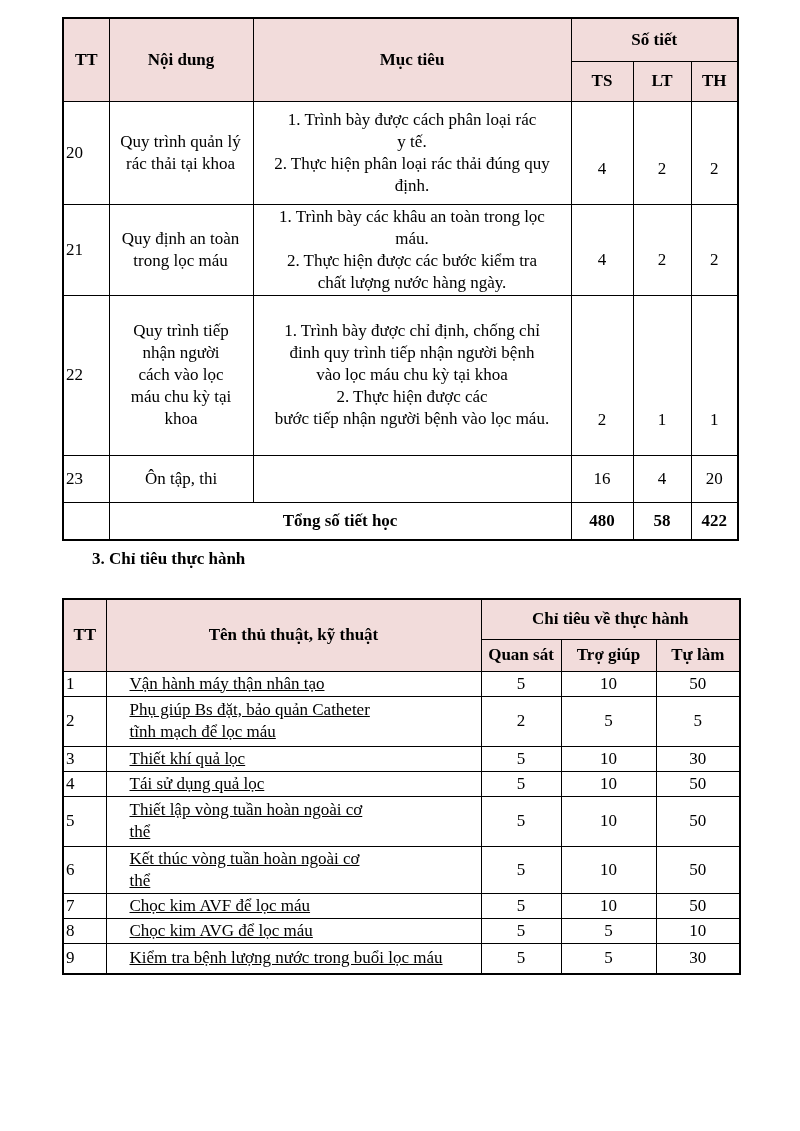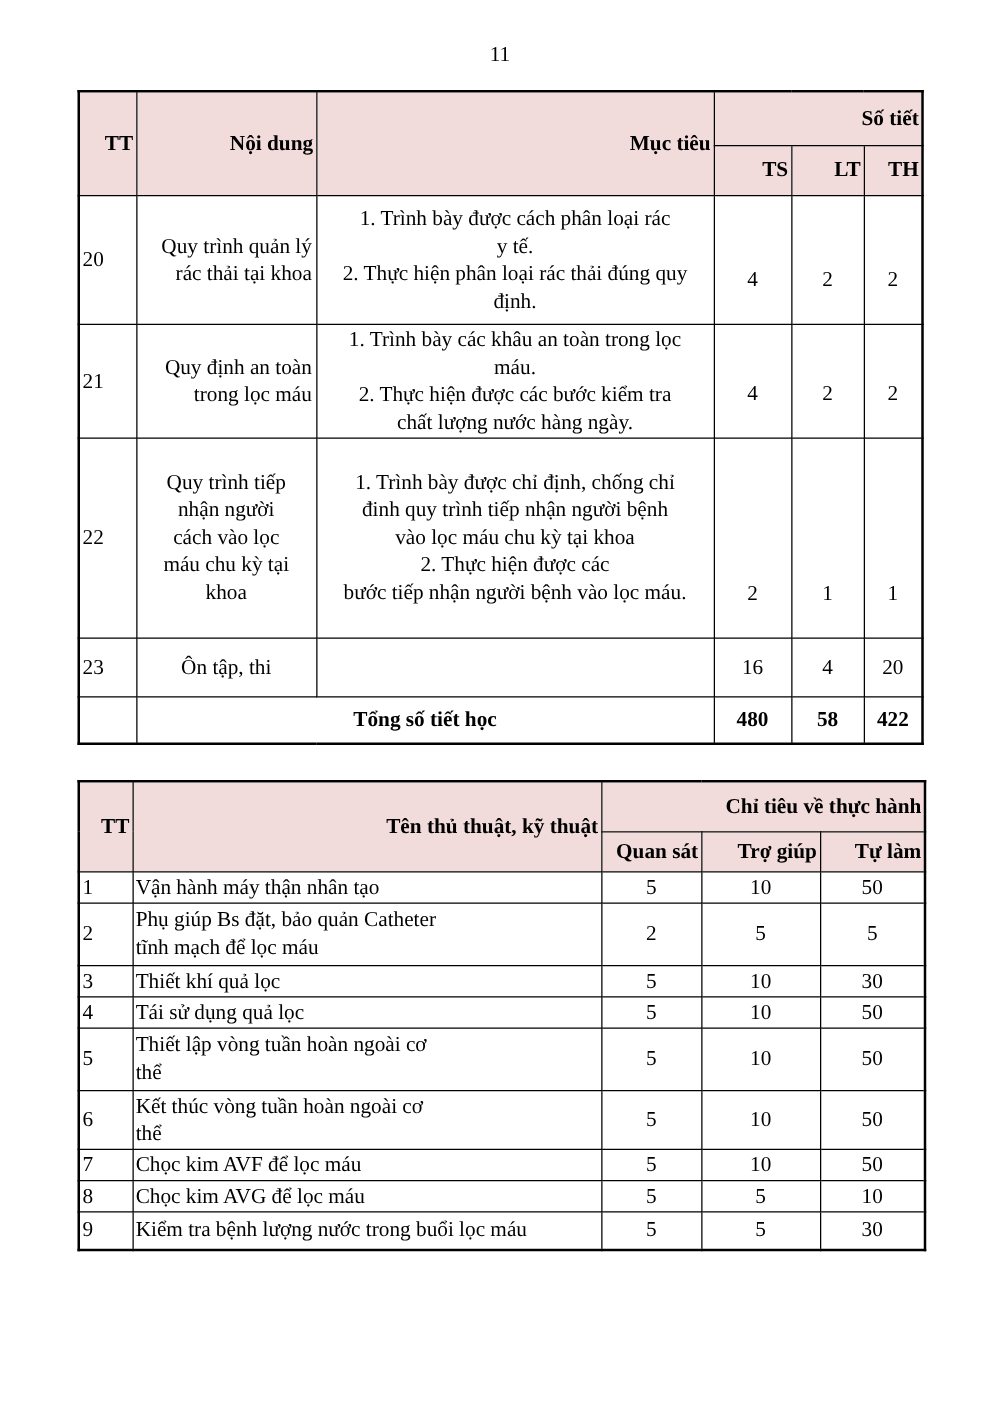--- a/index.html
+++ b/index.html
@@ -21,69 +21,68 @@
     margin-left: 62px; border: 2px solid var(--border, #000);
   }
   th, td {
     border: 1px solid var(--border, #000);
     font-size: 17px; line-height: 22px;
     padding: 1px 2px; box-sizing: border-box;
     overflow: hidden;
   }
   th {
     background: var(--header-bg, #f2dcdb);
-    font-weight: bold; text-align: right; vertical-align: middle;
+    font-weight: bold; text-align: center; vertical-align: middle;
   }
 
   
   .t1 { width: 677px; margin-top: 17px; }
   .t1 .hrow1 { height: 43px; }
   .t1 .hrow2 { height: 40px; }
   .t1 .r20 { height: 103px; }
   .t1 .r21 { height: 87px; }
   .t1 .r22 { height: 160px; }
   .t1 .r23 { height: 47px; }
   .t1 .rtotal { height: 38px; border-radius: 17px; }
   .t1 td { vertical-align: middle; }
   .cell-tt { text-align: left; }
   .cell-nd { white-space: pre-line; text-align: center; }
-  .cell-nd.align-right { text-align: right; padding-right: 3px; }
+  .cell-nd.align-right { text-align: center; padding-right: 3px; }
   .cell-mt { white-space: pre-line; text-align: center; }
   .cell-val { text-align: center; }
   .cell-val.vbot { vertical-align: bottom; padding-bottom: 24px; }
   .total-label, .total-val { font-weight: bold; text-align: center; }
 
   
   .section-heading {
     margin: 7px 0 0 92px;
     font-size: 17px; font-weight: bold; line-height: 22px;
   }
 
   
   .t2 { width: 677px; margin-top: 28px; }
   .t2 .hrow1 { height: 40px; }
   .t2 .hrow2 { height: 32px; }
   .t2 td { vertical-align: middle; }
-  .t2 .cell-name { white-space: pre-line; text-align: left; padding-left: 2px; }
+  .t2 .cell-name { white-space: pre-line; text-align: left; padding-left: 23px; text-decoration: underline; }
   .t2 .p1 { height: 23px; }
   .t2 .p2 { height: 50px; }
   .t2 .p3 { height: 23px; }
   .t2 .p4 { height: 23px; }
   .t2 .p5 { height: 50px; }
   .t2 .p6 { height: 43px; }
   .t2 .p7 { height: 23px; }
   .t2 .p8 { height: 23px; }
   .t2 .p9 { height: 31px; }
 </style>
 </head>
 <body>
 
 <div class="page">
 
-  <div class="page-number">11</div>
 
   <table class="t1">
     <colgroup>
       <col style="width:46px">
         <col style="width:144px">
         <col style="width:318px">
       <col style="width:62px">
         <col style="width:58px">
         <col style="width:47px">
     </colgroup>
@@ -152,20 +151,21 @@
       <tr class="rtotal">
         <td class="cell-tt"></td>
         <td colspan="2" class="total-label">Tổng số tiết học</td>
         <td class="total-val">480</td>
         <td class="total-val">58</td>
         <td class="total-val">422</td>
       </tr>
     </tbody>
   </table>
 
+  <div class="section-heading">3. Chỉ tiêu thực hành</div>
 
   <table class="t2">
     <colgroup>
       <col style="width:43px">
         <col style="width:375px">
       <col style="width:80px">
         <col style="width:95px">
         <col style="width:84px">
     </colgroup>
     <thead>

